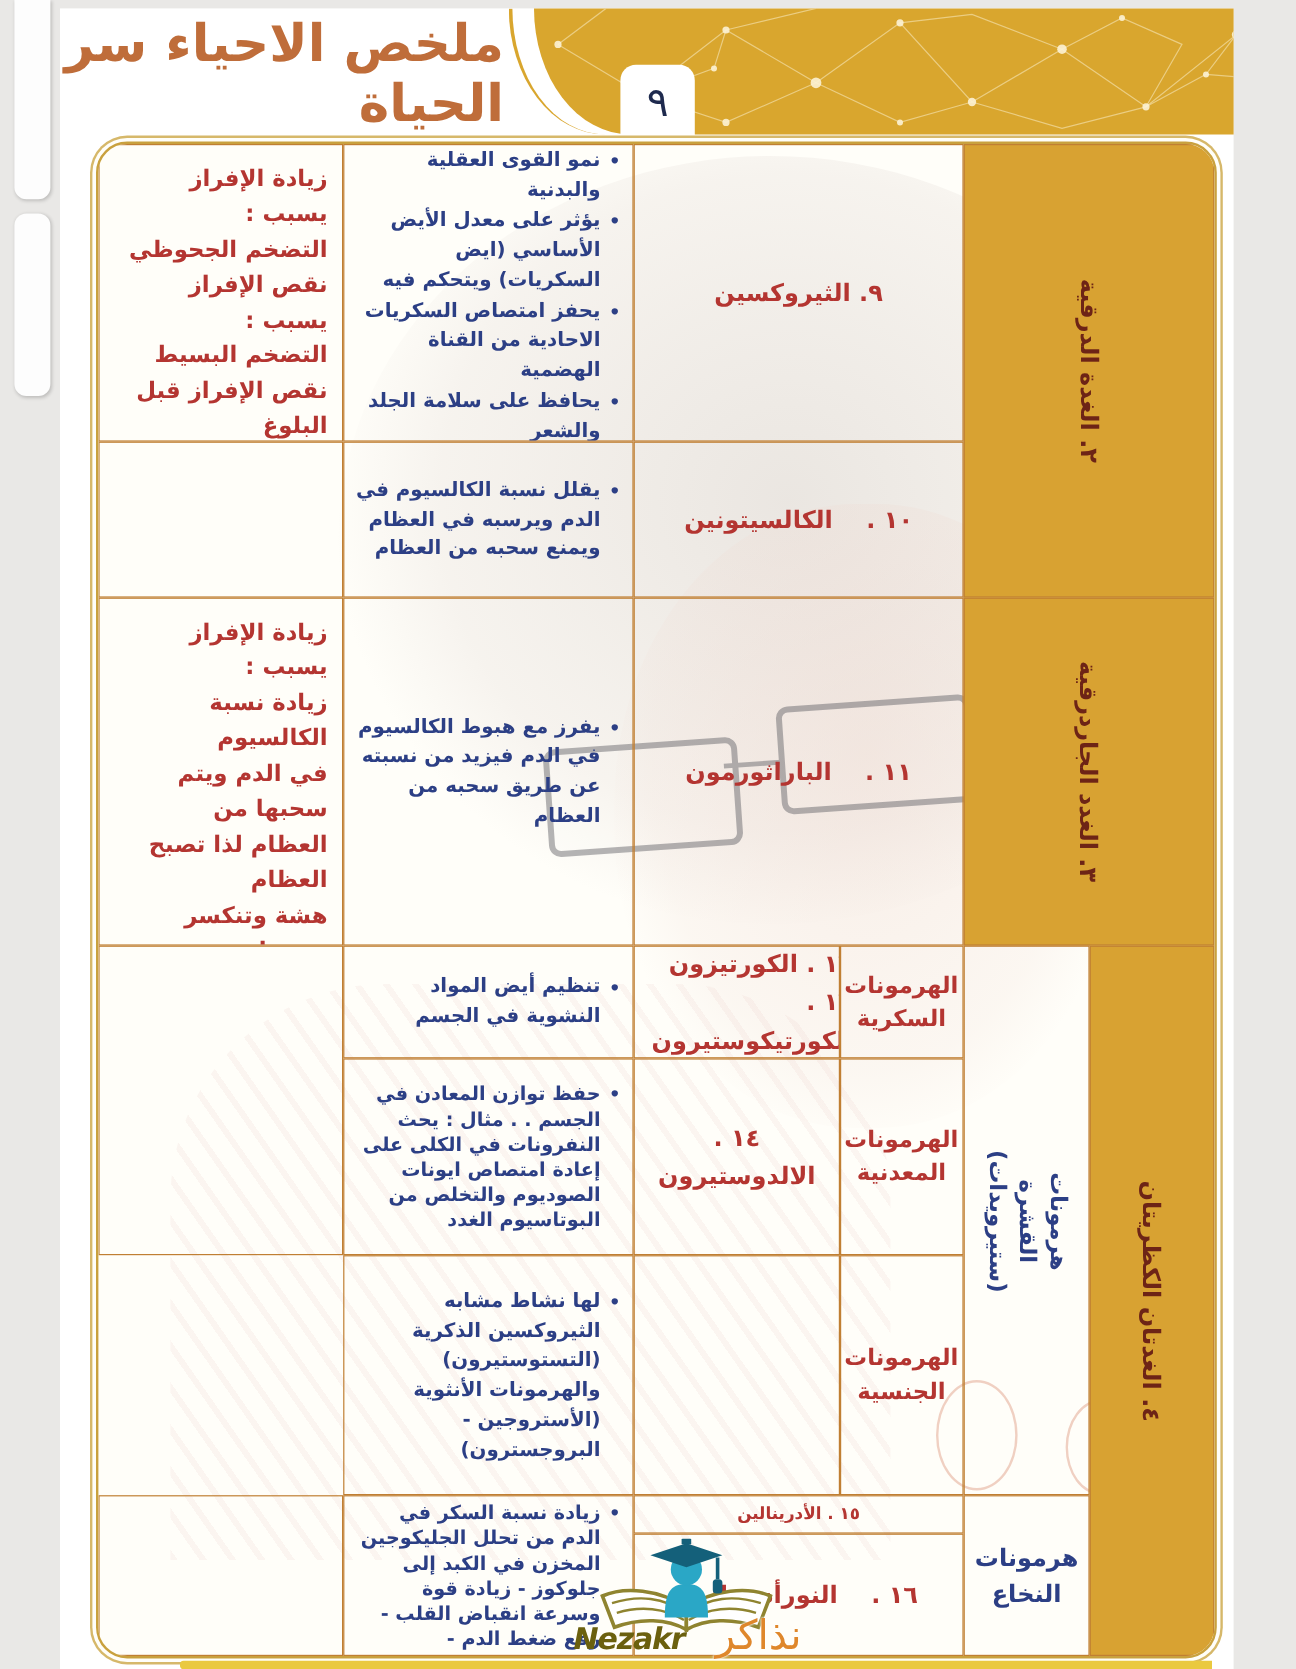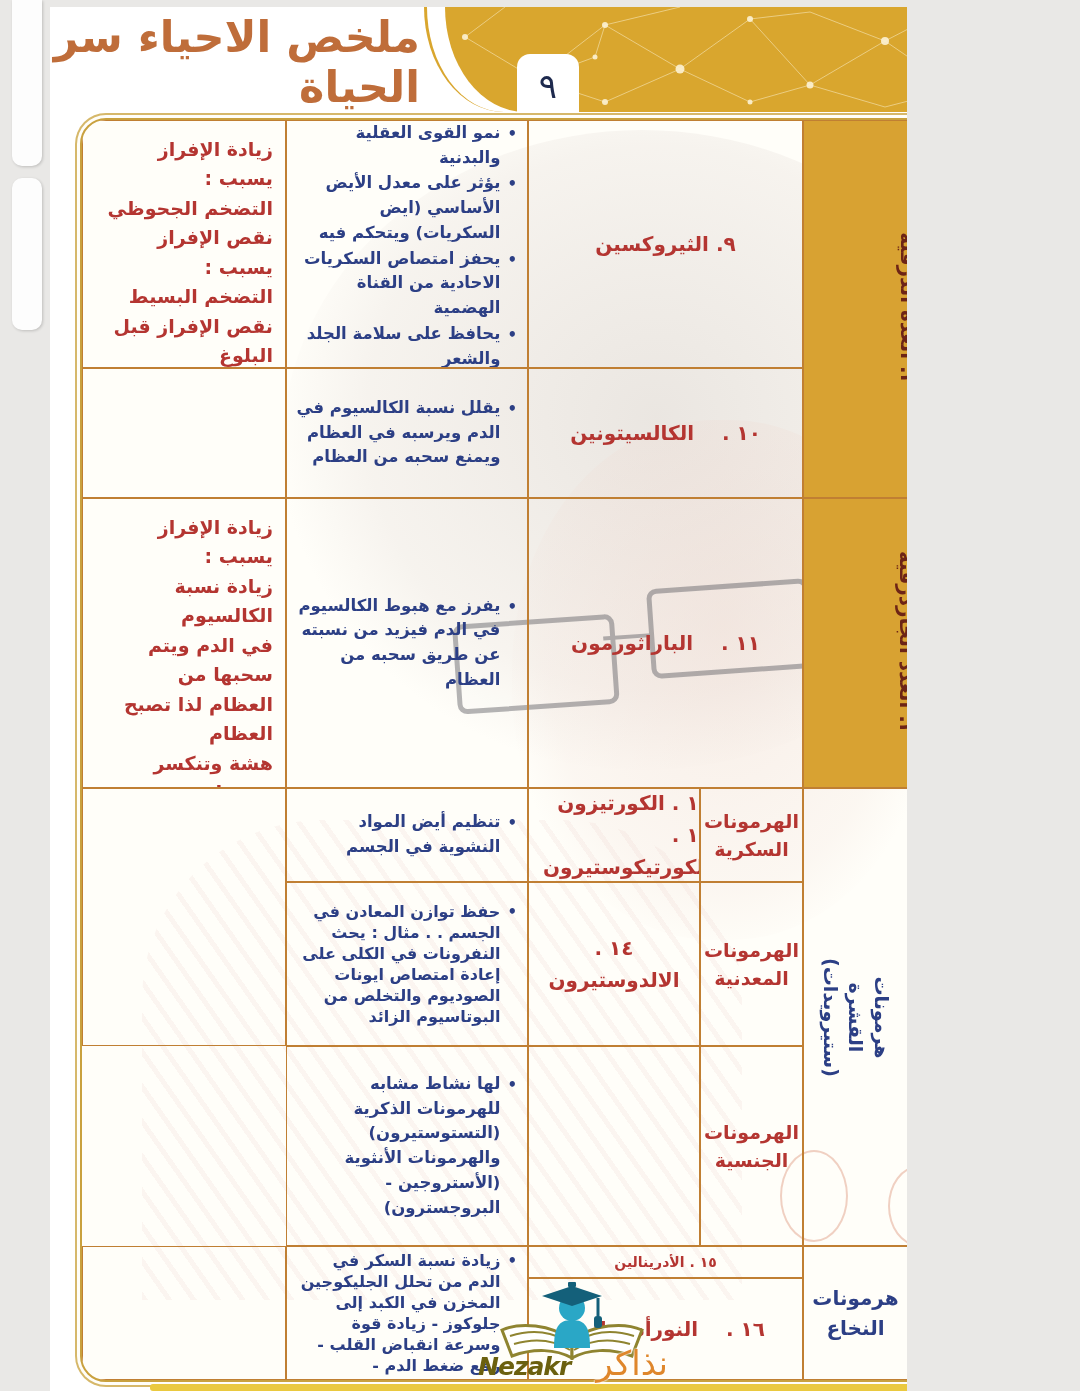--- a/index.html
+++ b/index.html
@@ -1,17 +1,17 @@
 <!DOCTYPE html>
 <html lang="ar"><head>
 <meta charset="utf-8">
 <style>
   html,body{margin:0;padding:0;}
   body{background:#e9e8e6;font-family:"DejaVu Sans",sans-serif;}
-  .stage{position:relative;width:907px;height:1391px;overflow:hidden;background:#e9e8e6;}
+  .stage{position:relative;width:1028px;height:1391px;overflow:hidden;background:#e9e8e6;}
 
   
   .page{position:absolute;left:50px;top:7px;width:982px;height:1384px;background:#ffffff;}
   .side-card{position:absolute;background:#fdfdfd;border-radius:0 0 10px 10px;box-shadow:1px 1px 3px rgba(0,0,0,.18);}
   .side-card.a{left:12px;top:0;width:30px;height:166px;}
   .side-card.b{left:12px;top:178px;width:30px;height:152px;border-radius:10px;}
 
   
   .banner{position:absolute;left:445px;top:7px;width:635px;height:105px;background:#d9a62e;
           border-bottom-left-radius:80px 105px;overflow:hidden;}
@@ -194,27 +194,27 @@
         </div>
       <div class="cell fns" style="grid-area:4/5/5/6">
           <div class="fn-item">
             <span class="fn-bullet">•</span>
             <span class="fn-text">تنظيم أيض المواد النشوية في الجسم</span>
           </div>
         </div>
       <div class="cell fns fn-tight" style="grid-area:5/5/6/6">
           <div class="fn-item">
             <span class="fn-bullet">•</span>
-            <span class="fn-text">حفظ توازن المعادن في الجسم . . مثال : يحث النفرونات في الكلى على إعادة امتصاص ايونات الصوديوم والتخلص من البوتاسيوم الزائد</span>
+            <span class="fn-text">حفظ توازن المعادن في الجسم . . مثال : يحث النفرونات في الكلى على إعادة امتصاص ايونات الصوديوم والتخلص من البوتاسيوم الغدد</span>
           </div>
         </div>
       <div class="cell fns" style="grid-area:6/5/7/6">
           <div class="fn-item">
             <span class="fn-bullet">•</span>
-            <span class="fn-text">لها نشاط مشابه للهرمونات الذكرية (التستوستيرون) والهرمونات الأنثوية (الأستروجين - البروجسترون)</span>
+            <span class="fn-text">لها نشاط مشابه الثيروكسين الذكرية (التستوستيرون) والهرمونات الأنثوية (الأستروجين - البروجسترون)</span>
           </div>
         </div>
       <div class="cell fns fn-tight" style="grid-area:7/5/9/6">
           <div class="fn-item">
             <span class="fn-bullet">•</span>
             <span class="fn-text">زيادة نسبة السكر في الدم من تحلل الجليكوجين المخزن في الكبد إلى جلوكوز - زيادة قوة وسرعة انقباض القلب - رفع ضغط الدم -</span>
           </div>
         </div>
 
       <div class="cell dis" style="grid-area:1/6/2/7">زيادة الإفراز يسبب :

